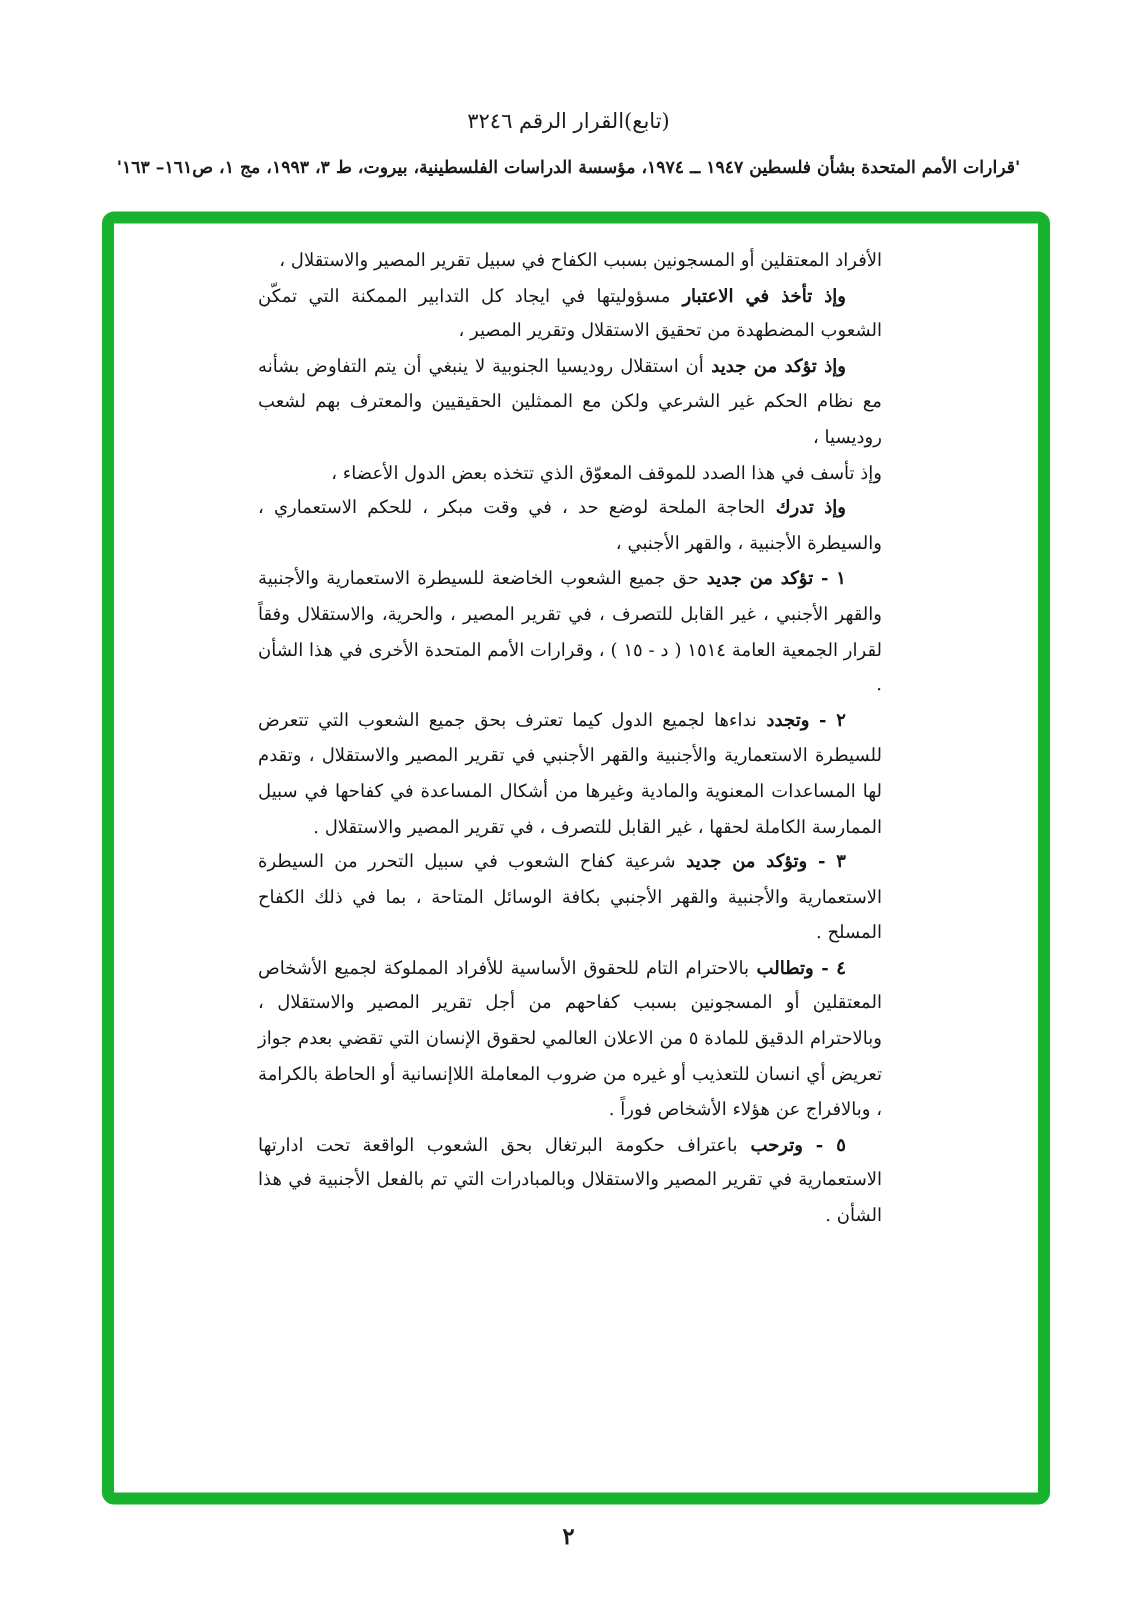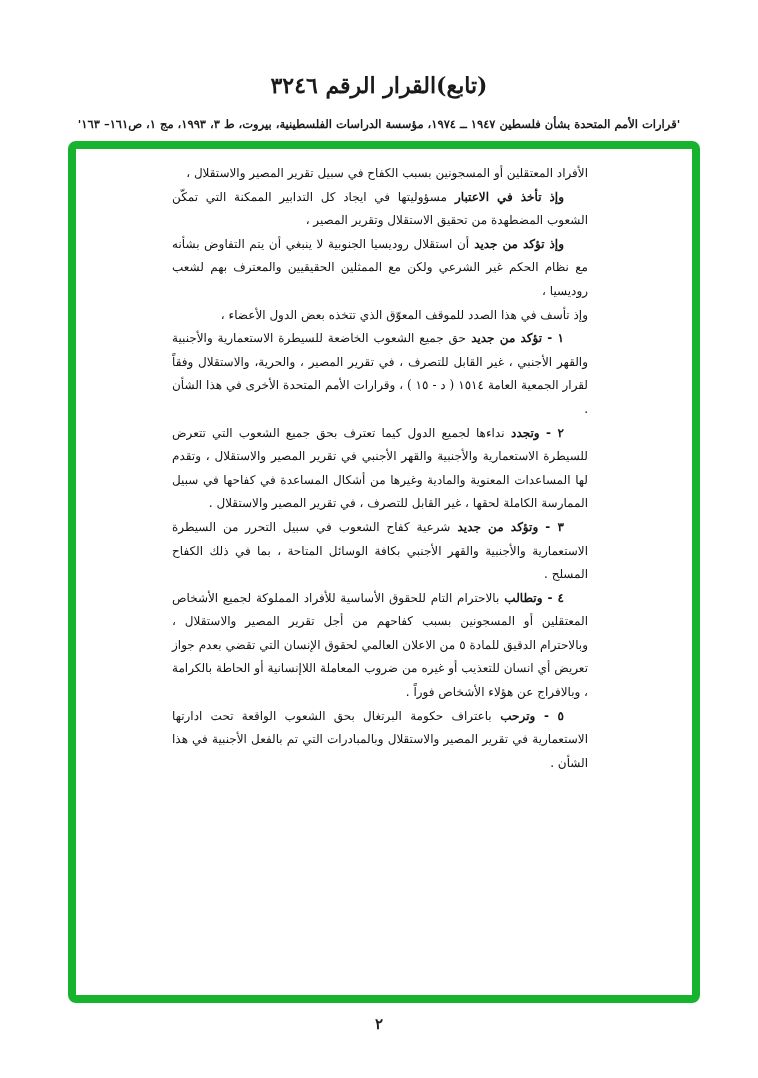--- a/index.html
+++ b/index.html
@@ -7,24 +7,24 @@
   body {
     position:relative;
     width:758px; height:1078px;
     font-family:"DejaVu Serif","Liberation Serif",serif;
     color:#1a1a1a;
     overflow:hidden;
   }
   .doc-title {
     position:absolute; top:72px; left:0; width:758px;
     text-align:center; direction:rtl;
-    font-weight:bold; font-size:22px; letter-spacing:0.5px;
+    font-weight:normal; font-size:14px; letter-spacing:0.5px;
   }
   .doc-citation {
-    position:absolute; top:117px; left:30px; width:698px;
+    position:absolute; top:104px; left:30px; width:698px;
     text-align:center; direction:rtl;
     font-weight:bold; font-size:11.5px; white-space:nowrap;
   }
   .frame {
     position:absolute; left:68px; top:141px;
     width:632px; height:862px;
     border:8px solid #18b32e;
     border-radius:8px;
     background:transparent;
   }
@@ -53,20 +53,21 @@
 
 <div class="doc-citation">'قرارات الأمم المتحدة بشأن فلسطين ١٩٤٧ ــ ١٩٧٤، مؤسسة الدراسات الفلسطينية، بيروت، ط ٣، ١٩٩٣، مج ١، ص١٦١– ١٦٣'</div>
 
 <div class="frame" style="border-color: rgb(24, 179, 46);"></div>
 
 <div class="textcol">
     <p><span>الأفراد المعتقلين أو المسجونين بسبب الكفاح في سبيل تقرير المصير والاستقلال ،</span></p>
     <p class="indent"><b>وإذ تأخذ في الاعتبار </b><span>مسؤوليتها في ايجاد كل التدابير الممكنة التي تمكّن الشعوب المضطهدة من تحقيق الاستقلال وتقرير المصير ،</span></p>
     <p class="indent"><b>وإذ تؤكد من جديد </b><span>أن استقلال روديسيا الجنوبية لا ينبغي أن يتم التفاوض بشأنه مع نظام الحكم غير الشرعي ولكن مع الممثلين الحقيقيين والمعترف بهم لشعب روديسيا ،</span></p>
     <p><span>وإذ تأسف في هذا الصدد للموقف المعوّق الذي تتخذه بعض الدول الأعضاء ،</span></p>
+    <p class="indent"><b>وإذ تدرك </b><span>الحاجة الملحة لوضع حد ، في وقت مبكر ، للحكم الاستعماري ، والسيطرة الأجنبية ، والقهر الأجنبي ،</span></p>
     <p class="indent"><b>١ - تؤكد من جديد </b><span>حق جميع الشعوب الخاضعة للسيطرة الاستعمارية والأجنبية والقهر الأجنبي ، غير القابل للتصرف ، في تقرير المصير ، والحرية، والاستقلال وفقاً لقرار الجمعية العامة ١٥١٤ ( د - ١٥ ) ، وقرارات الأمم المتحدة الأخرى في هذا الشأن .</span></p>
     <p class="indent"><b>٢ - وتجدد </b><span>نداءها لجميع الدول كيما تعترف بحق جميع الشعوب التي تتعرض للسيطرة الاستعمارية والأجنبية والقهر الأجنبي في تقرير المصير والاستقلال ، وتقدم لها المساعدات المعنوية والمادية وغيرها من أشكال المساعدة في كفاحها في سبيل الممارسة الكاملة لحقها ، غير القابل للتصرف ، في تقرير المصير والاستقلال .</span></p>
     <p class="indent"><b>٣ - وتؤكد من جديد </b><span>شرعية كفاح الشعوب في سبيل التحرر من السيطرة الاستعمارية والأجنبية والقهر الأجنبي بكافة الوسائل المتاحة ، بما في ذلك الكفاح المسلح .</span></p>
     <p class="indent"><b>٤ - وتطالب </b><span>بالاحترام التام للحقوق الأساسية للأفراد المملوكة لجميع الأشخاص المعتقلين أو المسجونين بسبب كفاحهم من أجل تقرير المصير والاستقلال ، وبالاحترام الدقيق للمادة ٥ من الاعلان العالمي لحقوق الإنسان التي تقضي بعدم جواز تعريض أي انسان للتعذيب أو غيره من ضروب المعاملة اللاإنسانية أو الحاطة بالكرامة ، وبالافراج عن هؤلاء الأشخاص فوراً .</span></p>
     <p class="indent"><b>٥ - وترحب </b><span>باعتراف حكومة البرتغال بحق الشعوب الواقعة تحت ادارتها الاستعمارية في تقرير المصير والاستقلال وبالمبادرات التي تم بالفعل الأجنبية في هذا الشأن .</span></p>
   </div>
 
 <div class="page-number">٢</div>
 
 </body></html>

